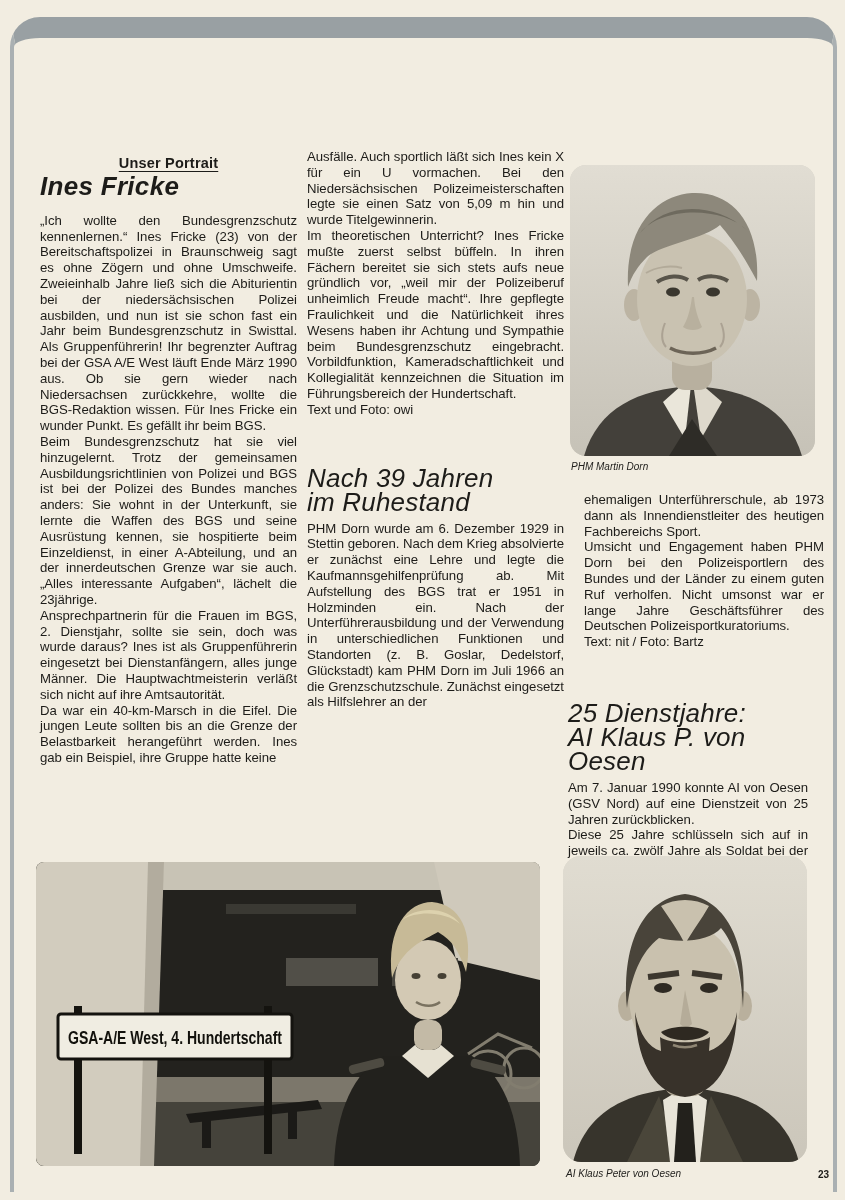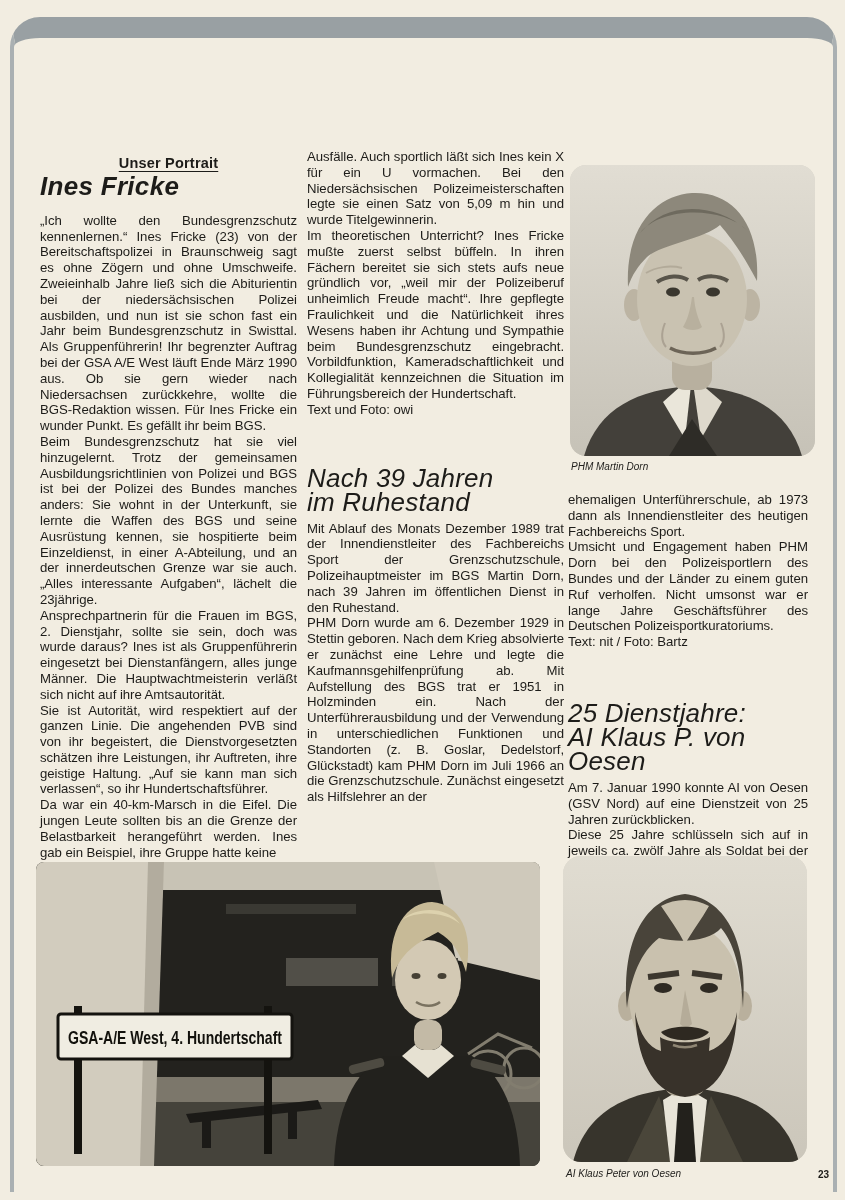--- a/index.html
+++ b/index.html
@@ -5,21 +5,21 @@
   html,body{margin:0;padding:0;}
   body{background:#efe9dc;font-family:"Liberation Sans",sans-serif;}
   .sheet{position:relative;width:845px;height:1200px;background:#f2ede1;overflow:hidden;color:#1d1c19;}
   .frame{position:absolute;left:10px;right:8px;top:17px;bottom:8px;
          border-top:21px solid #99a0a3;border-left:4px solid #aab0b2;border-right:4px solid #aab0b2;
          border-radius:30px 30px 0 0;pointer-events:none;}
   .col{position:absolute;font-size:13.2px;line-height:15.8px;text-align:justify;letter-spacing:-0.05px;}
   .col p{margin:0;}
   #col1{left:40px;top:156px;width:257px;}
   #col2{left:307px;top:149px;width:257px;}
-  #col3a{left:568px;top:492px;width:240px;}
+  #col3a{left:584px;top:492px;width:240px;}
   #col3b{left:568px;top:701px;width:240px;}
   .kicker{font-size:14.5px;font-weight:bold;text-decoration:underline;text-underline-offset:3px;
           text-align:center;letter-spacing:0.2px;margin:0 0 7px 0;}
   .article-title{font-size:26px;font-weight:bold;font-style:italic;text-align:left;
                  letter-spacing:0.3px;margin:0 0 13px 0;line-height:28px;}
   .section-title{font-size:26px;font-weight:normal;font-style:italic;text-align:left;
                  line-height:24px;white-space:pre-line;letter-spacing:0.2px;margin:0 0 7px 0;}
   .byline{text-align:left;margin:0;}
   #col2 .byline{padding-right:17px;}
   .gap-section{height:48px;}
@@ -39,32 +39,30 @@
 <div class="sheet">
 
   <div class="frame"></div>
 
   <div class="col" id="col1">
     <p class="kicker">Unser Portrait</p>
     <h1 class="article-title">Ines Fricke</h1>
     <p>„Ich wollte den Bundesgrenzschutz kennenlernen.“ Ines Fricke (23) von der Bereitschaftspolizei in Braunschweig sagt es ohne Zögern und ohne Umschweife. Zweieinhalb Jahre ließ sich die Abiturientin bei der niedersächsischen Polizei ausbilden, und nun ist sie schon fast ein Jahr beim Bundesgrenzschutz in Swisttal. Als Gruppenführerin! Ihr begrenzter Auftrag bei der GSA A/E West läuft Ende März 1990 aus. Ob sie gern wieder nach Niedersachsen zurückkehre, wollte die BGS-Redaktion wissen. Für Ines Fricke ein wunder Punkt. Es gefällt ihr beim BGS.</p>
     <p>Beim Bundesgrenzschutz hat sie viel hinzugelernt. Trotz der gemeinsamen Ausbildungsrichtlinien von Polizei und BGS ist bei der Polizei des Bundes manches anders: Sie wohnt in der Unterkunft, sie lernte die Waffen des BGS und seine Ausrüstung kennen, sie hospitierte beim Einzeldienst, in einer A-Abteilung, und an der innerdeutschen Grenze war sie auch. „Alles interessante Aufgaben“, lächelt die 23jährige.</p>
     <p>Ansprechpartnerin für die Frauen im BGS, 2. Dienstjahr, sollte sie sein, doch was wurde daraus? Ines ist als Gruppenführerin eingesetzt bei Dienstanfängern, alles junge Männer. Die Hauptwachtmeisterin verläßt sich nicht auf ihre Amtsautorität.</p>
-    <p>Sie ist Autorität, wird respektiert auf der ganzen Linie. Die angehenden PVB sind von ihr begeistert, die Dienstvorgesetzten schätzen ihre Leistungen, ihr Auftreten, ihre geistige Haltung. „Auf sie kann man sich verlassen“, so ihr Hundertschaftsführer.</p>
     <p>Da war ein 40-km-Marsch in die Eifel. Die jungen Leute sollten bis an die Grenze der Belastbarkeit herangeführt werden. Ines gab ein Beispiel, ihre Gruppe hatte keine</p>
   </div>
 
   <div class="col" id="col2">
     <p>Ausfälle. Auch sportlich läßt sich Ines kein X für ein U vormachen. Bei den Niedersächsischen Polizeimeisterschaften legte sie einen Satz von 5,09 m hin und wurde Titelgewinnerin.</p>
     <p>Im theoretischen Unterricht? Ines Fricke mußte zuerst selbst büffeln. In ihren Fächern bereitet sie sich stets aufs neue gründlich vor, „weil mir der Polizeiberuf unheimlich Freude macht“. Ihre gepflegte Fraulichkeit und die Natürlichkeit ihres Wesens haben ihr Achtung und Sympathie beim Bundesgrenzschutz eingebracht. Vorbildfunktion, Kameradschaftlichkeit und Kollegialität kennzeichnen die Situation im Führungsbereich der Hundertschaft.</p>
     <p class="byline">Text und Foto: owi</p>
     <div class="gap-section"></div>
     <h2 class="section-title">Nach 39 Jahren
 im Ruhestand</h2>
-    <p>Mit Ablauf des Monats Dezember 1989 trat der Innendienstleiter des Fachbereichs Sport der Grenzschutzschule, Polizeihauptmeister im BGS Martin Dorn, nach 39 Jahren im öffentlichen Dienst in den Ruhestand.</p>
     <p>PHM Dorn wurde am 6. Dezember 1929 in Stettin geboren. Nach dem Krieg absolvierte er zunächst eine Lehre und legte die Kaufmannsgehilfenprüfung ab. Mit Aufstellung des BGS trat er 1951 in Holzminden ein. Nach der Unterführerausbildung und der Verwendung in unterschiedlichen Funktionen und Standorten (z. B. Goslar, Dedelstorf, Glückstadt) kam PHM Dorn im Juli 1966 an die Grenzschutzschule. Zunächst eingesetzt als Hilfslehrer an der</p>
   </div>
 
   <div class="photo" id="photo-dorn">
     <svg viewBox="0 0 245 291" preserveAspectRatio="none">
       <defs>
         <linearGradient id="dbg" x1="0" y1="0" x2="0" y2="1">
           <stop offset="0" stop-color="#e1ddd3"></stop>
             <stop offset="1" stop-color="#c6c2b7"></stop>
         </linearGradient>

